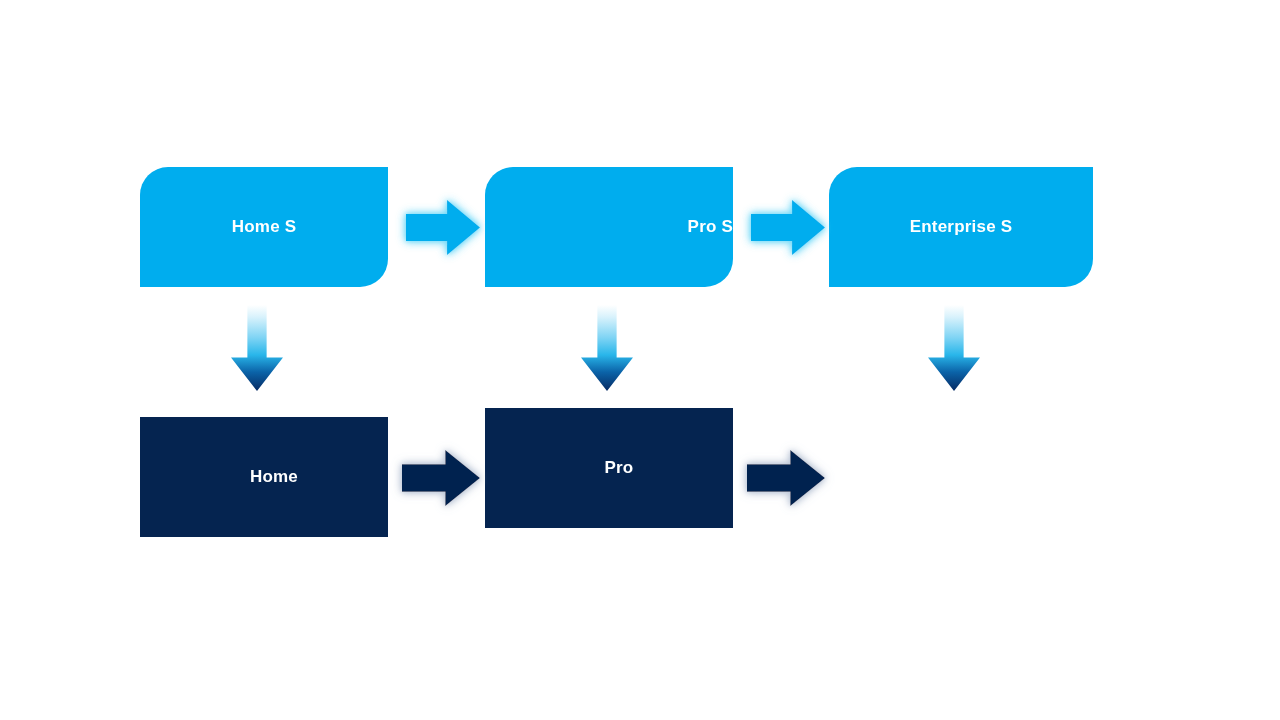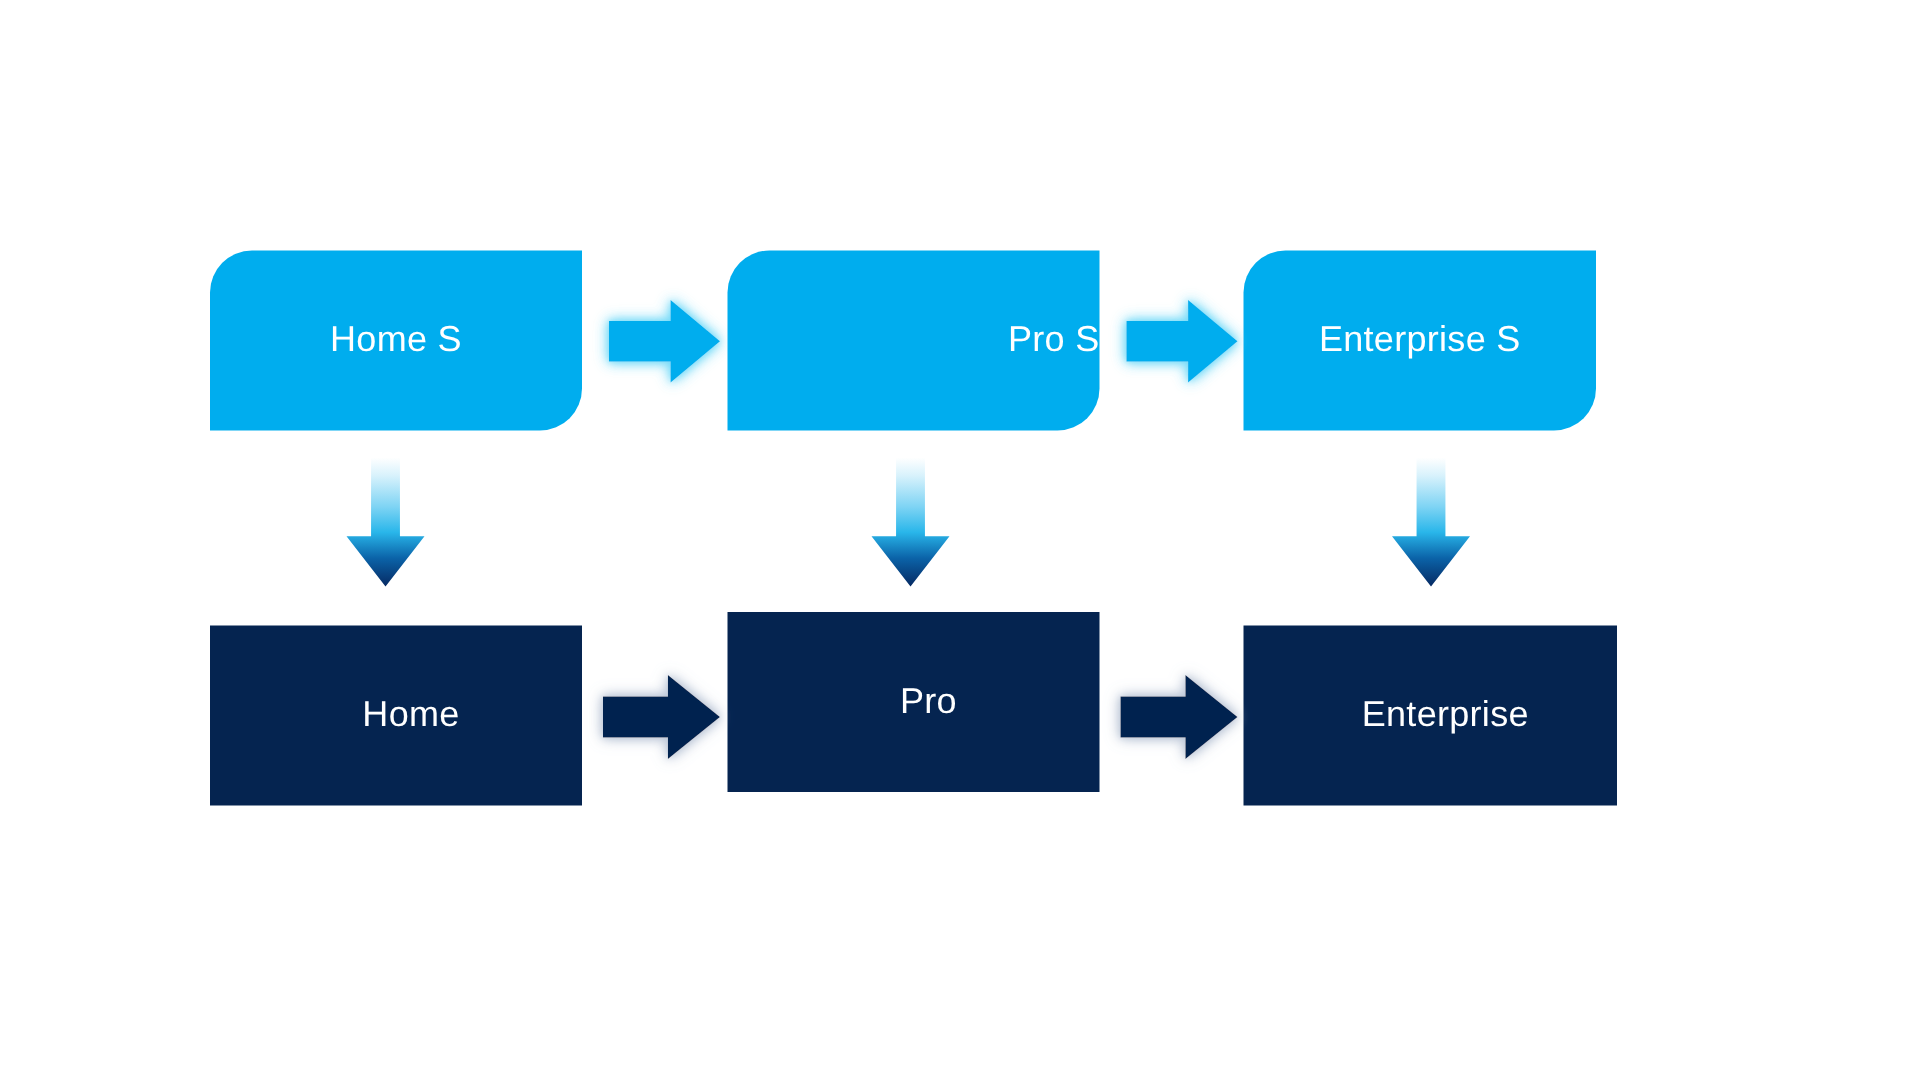--- a/index.html
+++ b/index.html
@@ -21,22 +21,22 @@
   }
 
   
   .node {
     position: absolute;
     display: flex;
     align-items: center;
     justify-content: center;
     box-sizing: border-box;
     color: #ffffff;
-    font-size: 24px;
-    font-weight: 400;
+    font-size: 17px;
+    font-weight: 700;
     letter-spacing: 0.2px;
     line-height: 1.2;
     user-select: none;
   }
   .node-top {
     background: #00ADEE;
     border-radius: 28px 0 28px 0;
   }
   .node-bottom {
     background: #052450;
@@ -67,21 +67,21 @@
 </head>
 <body>
 
 <div id="canvas" style="width: 1280px; height: 720px; background: rgb(255, 255, 255);">
     <div class="node node-top" style="left: 140px; top: 167px; width: 248px; height: 120px;">
       <span>Home S</span>
     </div>
     <div class="node node-top" style="left: 485px; top: 167px; width: 248px; height: 120px; justify-content: flex-end;">
       <span>Pro S</span>
     </div>
-    <div class="node node-top" style="left: 829px; top: 167px; width: 235px; height: 120px;">
+    <div class="node node-top" style="left: 829px; top: 167px; width: 264px; height: 120px;">
       <span>Enterprise S</span>
     </div>
     <div class="h-arrow" style="left: 406px; top: 200px;">
   <svg width="74" height="55" viewBox="0 0 74 55">
     <defs>
       <filter id="hg0" x="-45%" y="-45%" width="190%" height="190%">
         <feDropShadow dx="0" dy="0" stdDeviation="4.2" flood-color="#6fd9f8" flood-opacity="0.95"></feDropShadow>
         <feDropShadow dx="0" dy="0" stdDeviation="2.2" flood-color="#6fd9f8" flood-opacity="0.8"></feDropShadow>
       </filter>
     </defs>
@@ -97,23 +97,20 @@
       </filter>
     </defs>
     <polygon points="0.00,14.03 41.07,14.03 41.07,0.00 74.00,27.50 41.07,55.00 41.07,40.98 0.00,40.98" fill="#00ADEE" filter="url(#hg1)"></polygon>
   </svg>
     </div>
     <div class="node node-bottom" style="left: 140px; top: 417px; width: 248px; height: 120px;">
       <span>Home</span>
     </div>
     <div class="node node-bottom" style="left: 485px; top: 408px; width: 248px; height: 120px;">
       <span>Pro</span>
-    </div>
-    <div class="node node-bottom" style="left: 829px; top: 417px; width: 249px; height: 120px;">
-      <span>Enterprise</span>
     </div>
     <div class="h-arrow" style="left: 402px; top: 450px;">
   <svg width="78" height="56" viewBox="0 0 78 56">
     <defs>
       <filter id="hg2" x="-45%" y="-45%" width="190%" height="190%">
         <feDropShadow dx="0" dy="0" stdDeviation="4.2" flood-color="#b9c4d6" flood-opacity="0.95"></feDropShadow>
         <feDropShadow dx="0" dy="0" stdDeviation="2.2" flood-color="#b9c4d6" flood-opacity="0.8"></feDropShadow>
       </filter>
     </defs>
     <polygon points="0.00,14.28 43.29,14.28 43.29,0.00 78.00,28.00 43.29,56.00 43.29,41.72 0.00,41.72" fill="#052450" filter="url(#hg2)"></polygon>

